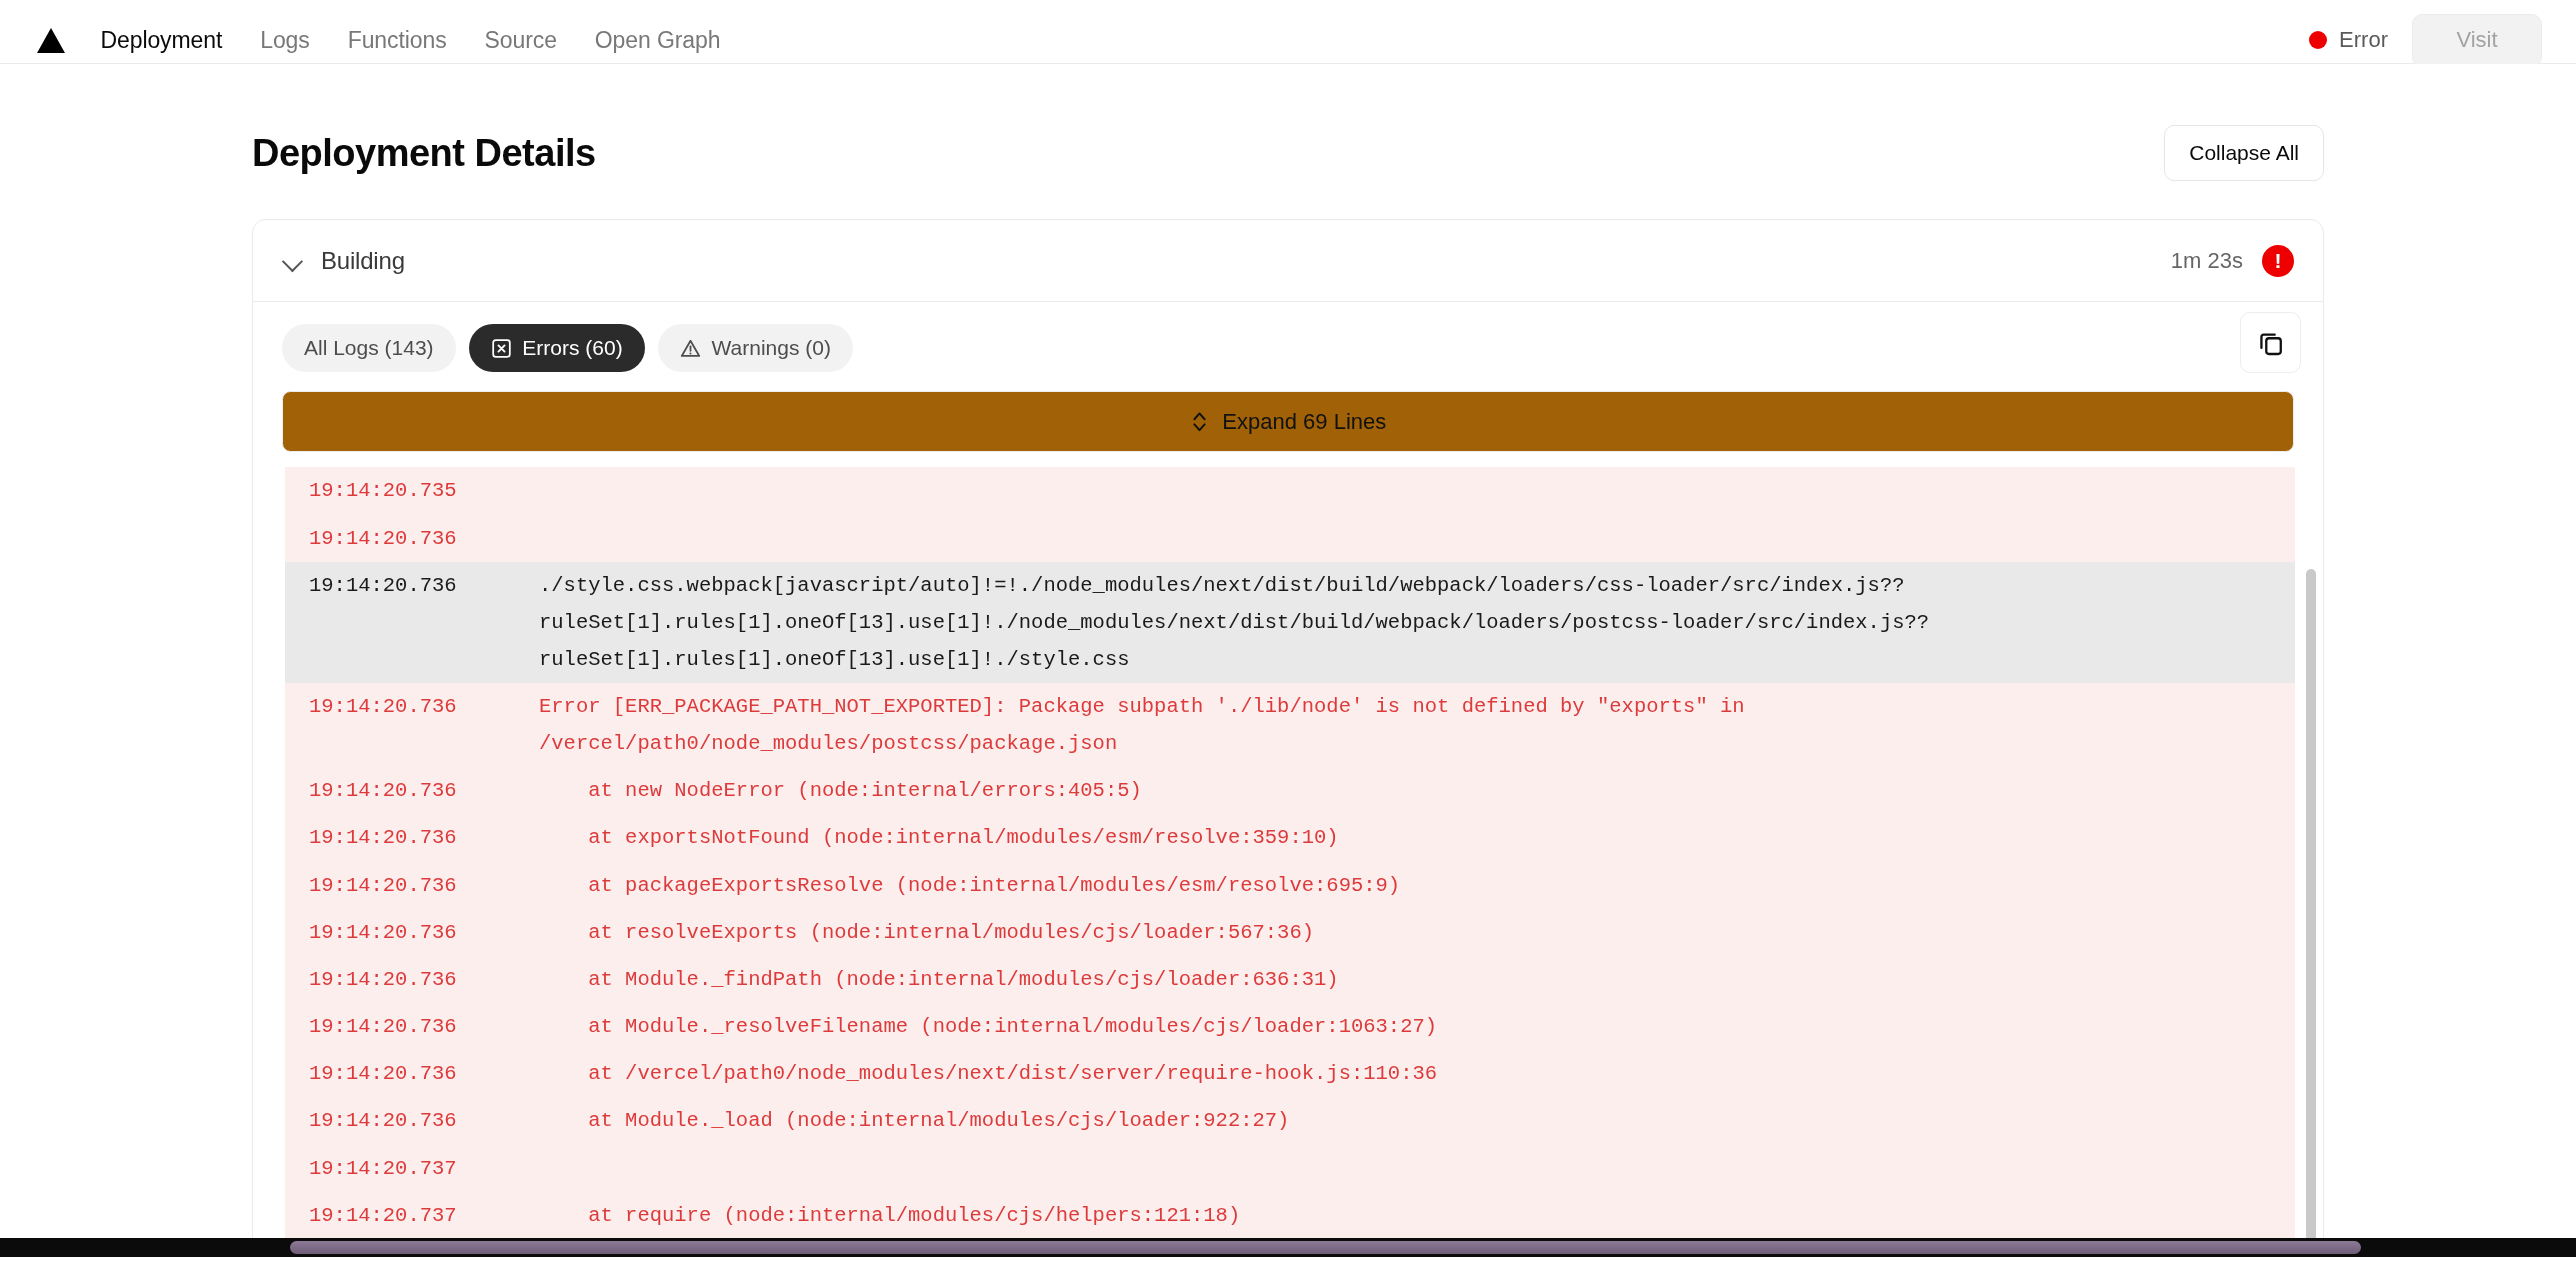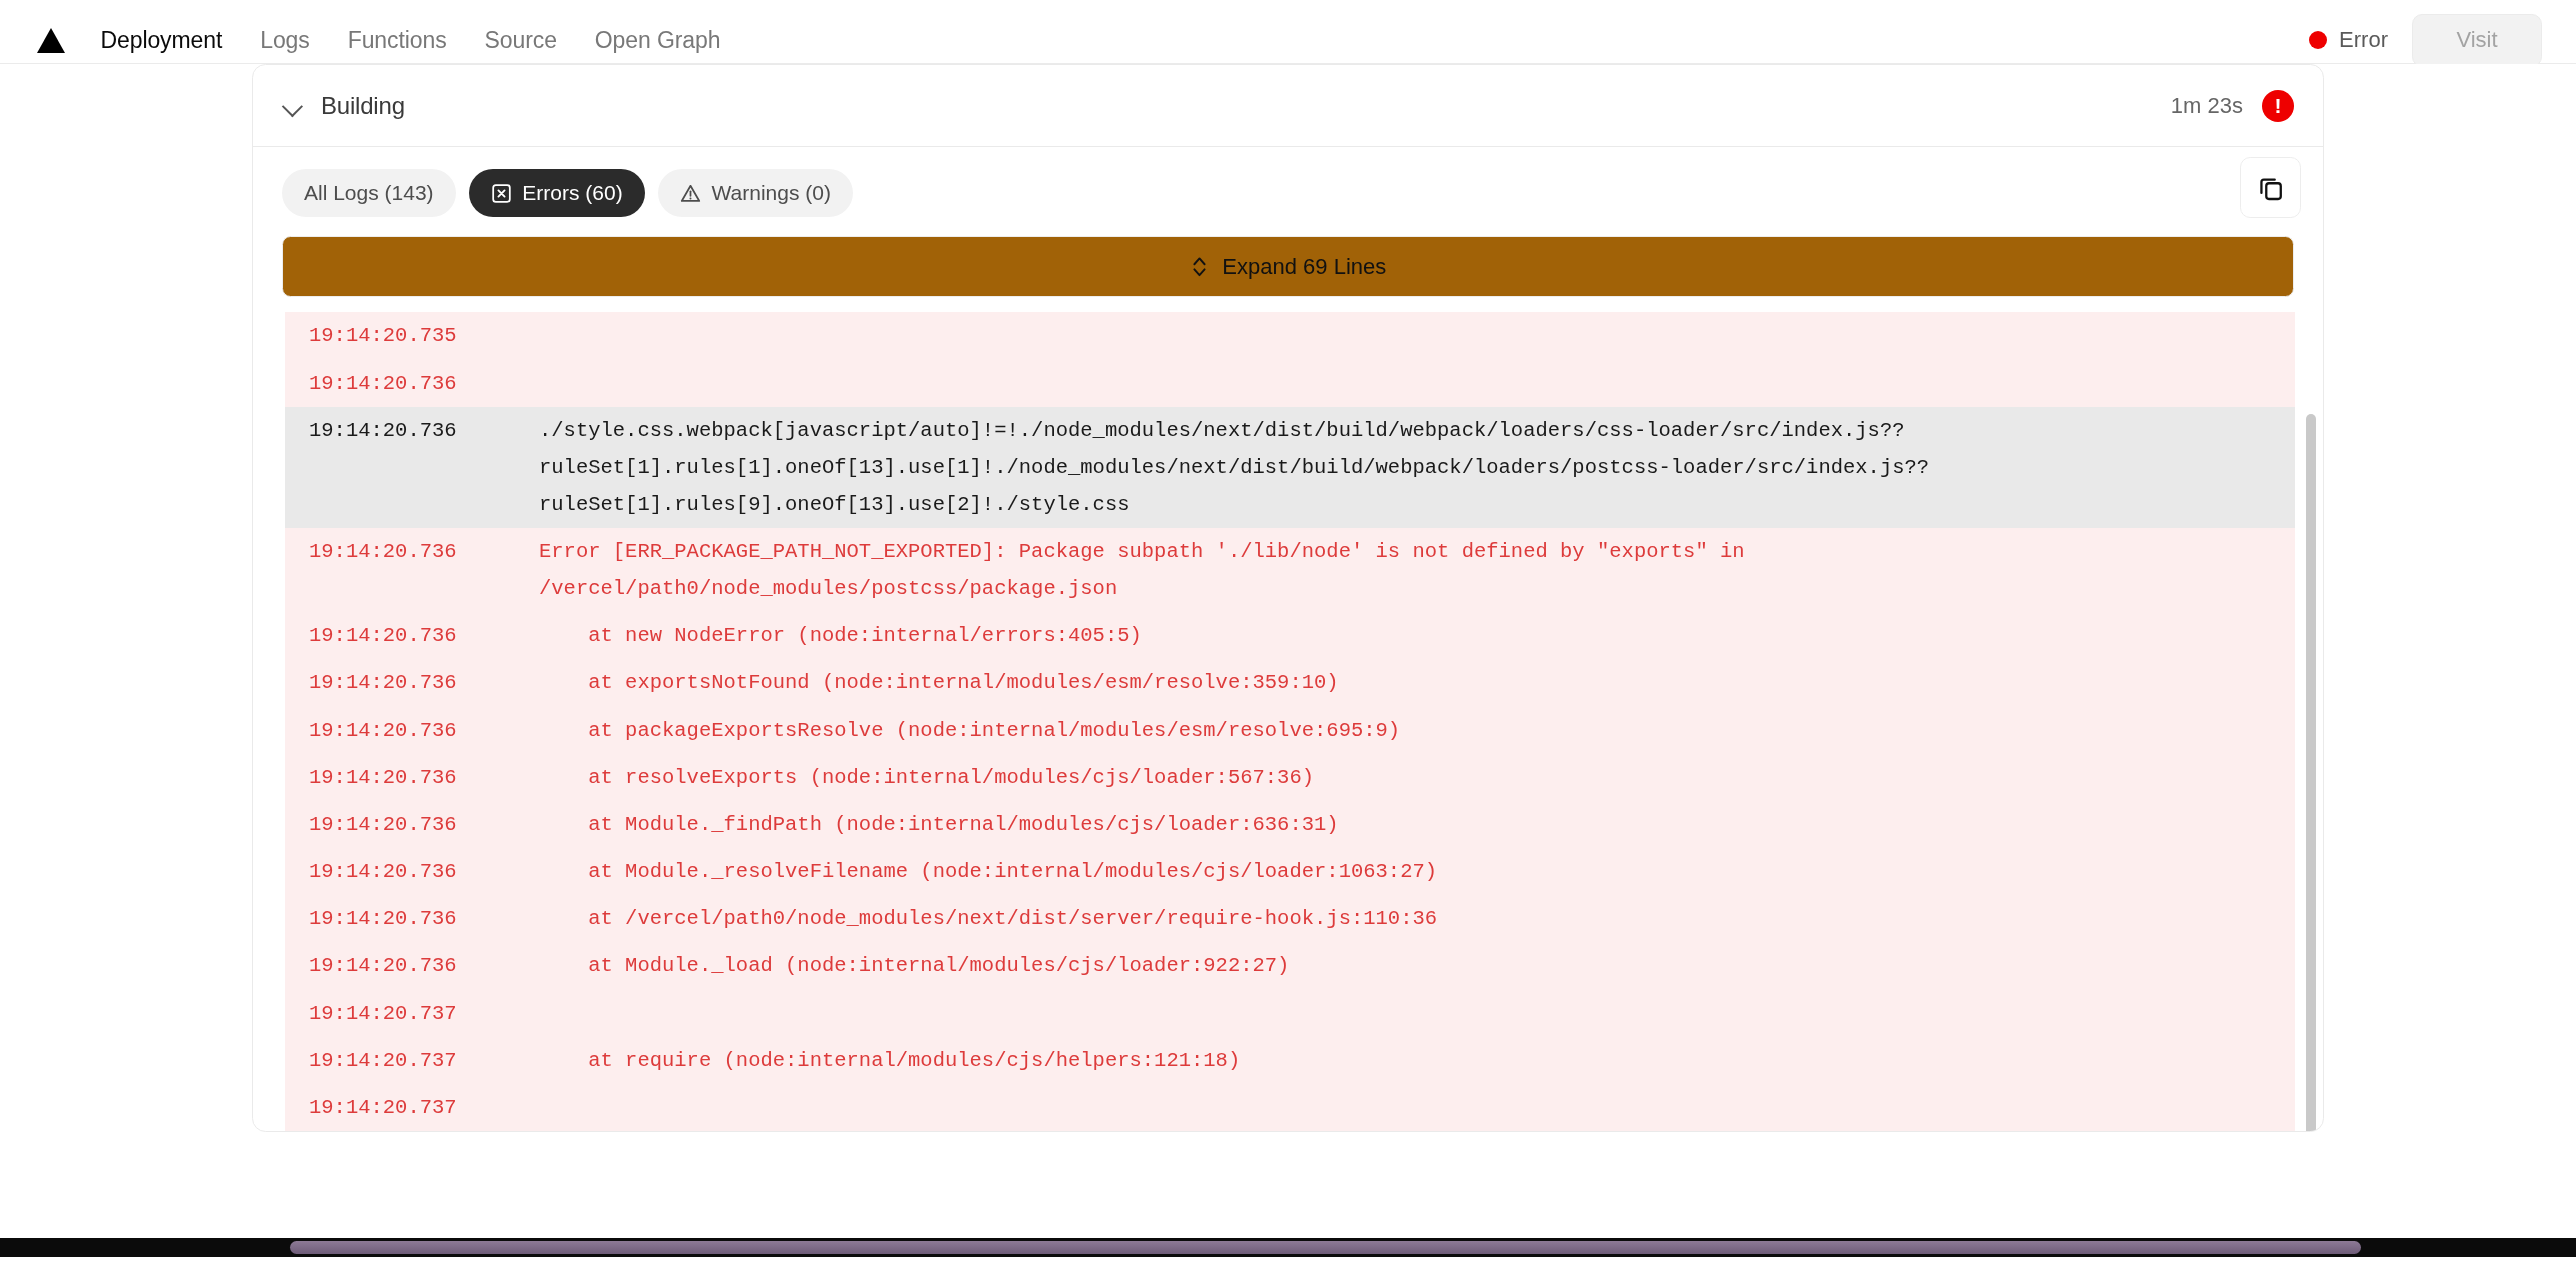--- a/index.html
+++ b/index.html
@@ -307,20 +307,24 @@
     <div class="status-group">
       <div class="status-dot"></div>
       <span class="status-text">Error</span>
     </div>
     <button class="visit-btn">Visit</button>
   </div>
 </div>
 
 <div class="page">
 
+  <div class="page-head">
+    <div class="page-title">Deployment Details</div>
+    <button class="collapse-btn">Collapse All</button>
+  </div>
 
   <div class="card">
 
     <div class="card-head">
       <span class="chev-down"></span>
       <span class="card-title">Building</span>
       <div class="card-head-right">
         <span class="duration">1m 23s</span>
         <span class="err-badge">!</span>
       </div>
@@ -366,21 +370,21 @@
       <div class="log-clip" id="log-clip">
           <div class="logrow err">
             <div class="ts">19:14:20.735</div>
           </div>
           <div class="logrow err">
             <div class="ts">19:14:20.736</div>
             <div class="msg"><span class="ind">&nbsp;</span></div>
           </div>
           <div class="logrow gray">
             <div class="ts">19:14:20.736</div>
-            <div class="msg"><span class="ind">./style.css.webpack[javascript/auto]!=!./node_modules/next/dist/build/webpack/loaders/css-loader/src/index.js??</span><span class="ind">ruleSet[1].rules[1].oneOf[13].use[1]!./node_modules/next/dist/build/webpack/loaders/postcss-loader/src/index.js??</span><span class="ind">ruleSet[1].rules[9].oneOf[13].use[2]!./style.css</span></div>
+            <div class="msg"><span class="ind">./style.css.webpack[javascript/auto]!=!./node_modules/next/dist/build/webpack/loaders/css-loader/src/index.js??</span><span class="ind">ruleSet[1].rules[1].oneOf[13].use[1]!./node_modules/next/dist/build/webpack/loaders/postcss-loader/src/index.js??</span><span class="ind">ruleSet[1].rules[1].oneOf[13].use[1]!./style.css</span></div>
           </div>
           <div class="logrow err">
             <div class="ts">19:14:20.736</div>
             <div class="msg"><span class="ind">Error [ERR_PACKAGE_PATH_NOT_EXPORTED]: Package subpath './lib/node' is not defined by "exports" in</span><span class="ind">/vercel/path0/node_modules/postcss/package.json</span></div>
           </div>
           <div class="logrow err">
             <div class="ts">19:14:20.736</div>
             <div class="msg"><span class="ind">    at new NodeError (node:internal/errors:405:5)</span></div>
           </div>
           <div class="logrow err">

